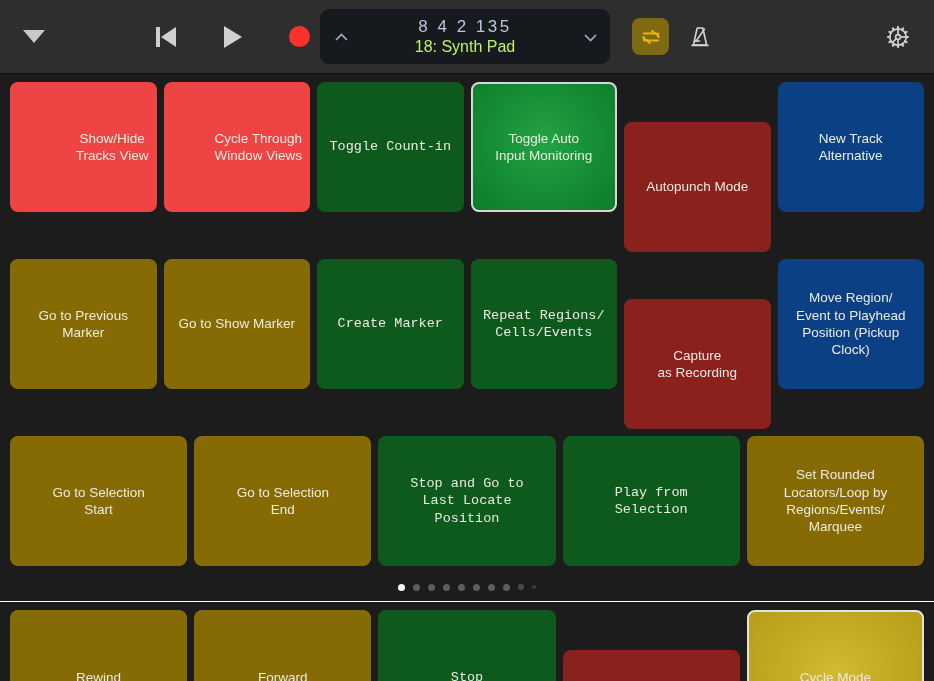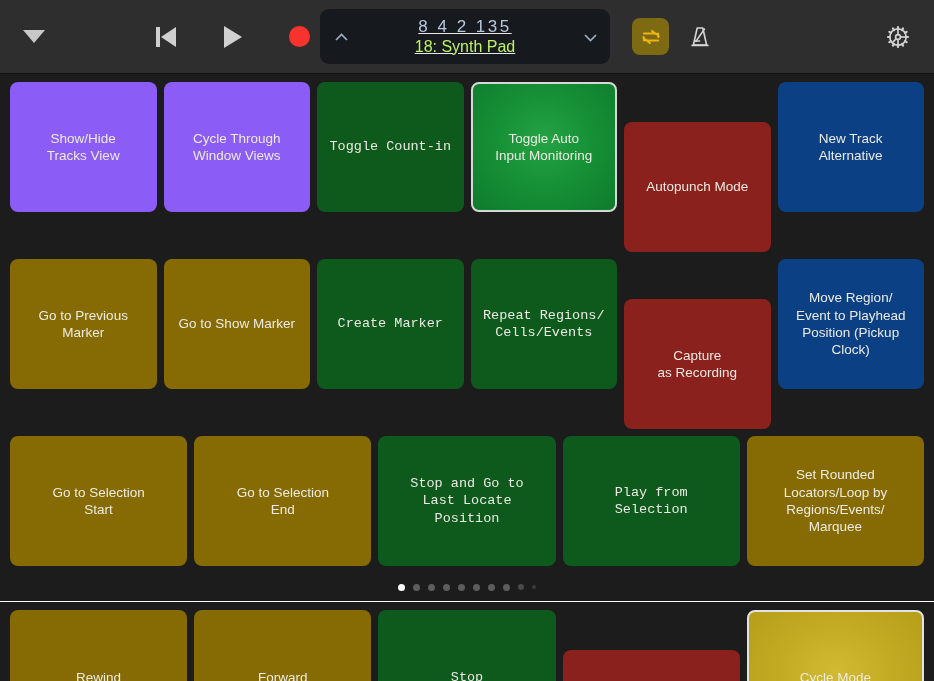--- a/index.html
+++ b/index.html
@@ -83,21 +83,20 @@
     top: 9px;
     width: 290px;
     height: 55px;
     background: #16191e;
     border-radius: 9px;
     display: flex;
     align-items: center;
     justify-content: space-between;
     padding: 0 14px;
     box-sizing: border-box;
-    text-decoration: underline;
   }
   .chev {
     width: 13px; height: 13px;
     flex: 0 0 auto;
   }
   .chev svg { display: block; }
   #lcd-center {
     flex: 1 1 auto;
     text-align: center;
     line-height: 1.18;
@@ -162,21 +161,21 @@
     user-select: none;
   }
   .pad-label {
     font-size: 13.5px;
     line-height: 1.28;
     color: #eceae2;
     white-space: pre-line;
   }
 
   
-  .c-gray   { background: #8b5cf6; }
+  .c-gray   { background: #ef4444; justify-content: flex-end; }
   .c-green  { background: #0d5a1c; font-family: Liberation Mono, monospace; }
   .c-olive  { background: #866b04; }
   .c-red    { background: #8a211c; margin-top: 40px; }
   .c-blue   { background: #0b4184; }
   .c-green-active {
     background: radial-gradient(ellipse at 50% 45%, #25a344 0%, #169036 48%, #0e7b2c 100%);
     border-color: #d7d7d7;
   }
   .c-olive-active {
     background: radial-gradient(ellipse at 50% 45%, #d2bb33 0%, #c3ab24 45%, #b39c16 100%);

